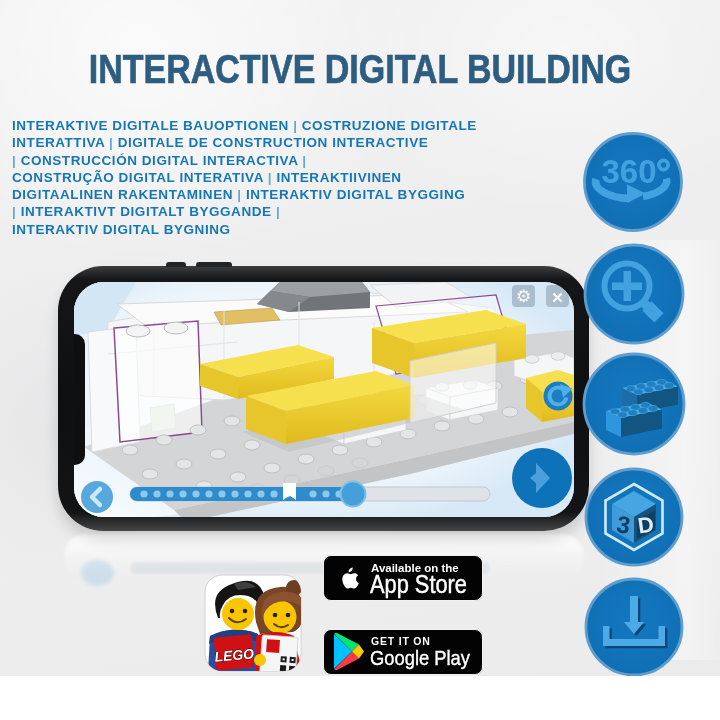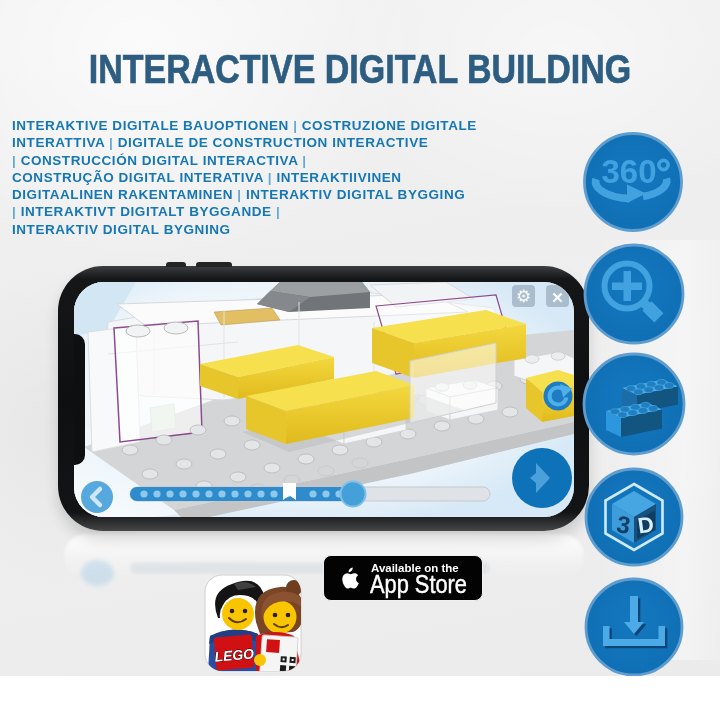--- a/index.html
+++ b/index.html
@@ -383,17 +383,32 @@
   <svg width="157" height="43" viewBox="0 0 157 43">
 
     <path transform="translate(10,4.5) scale(0.069)" fill="#ffffff" d="M318.7 268.7c-.2-36.7 30-54.3 31.4-55.2-17.1-25-43.7-28.4-53.2-28.8-22.6-2.3-44.2 13.3-55.7 13.3-11.5 0-29.2-13-48-12.6-24.7.4-47.5 14.4-60.2 36.5-25.7 44.6-6.6 110.6 18.5 146.7 12.3 17.7 26.9 37.6 46.1 36.9 18.5-.7 25.5-12 47.9-12 22.4 0 28.7 12 48.3 11.6 19.9-.3 32.5-18 44.7-35.8 14.1-20.5 19.9-40.3 20.2-41.3-.4-.2-38.8-14.9-39-58.3zM255.5 148.6c10.2-12.4 17.1-29.6 15.2-46.7-14.7.6-32.5 9.8-43 22.1-9.4 10.9-17.7 28.4-15.5 45.2 16.4 1.3 33.1-8.3 43.3-20.6z"></path>
 
     <text x="47" y="16" font-family="Liberation Sans" font-size="11.5" font-weight="bold" fill="#ffffff">Available on the</text>
 
     <text x="46" y="37" font-family="Liberation Sans" font-size="25.5" fill="#ffffff" stroke="#ffffff" stroke-width="0.45" textLength="97" lengthAdjust="spacingAndGlyphs">App Store</text>
   </svg>
 </div>
 
+<div class="badge" style="left:323px;top:629px;width:160px;height:46px;">
+  <svg width="157" height="43" viewBox="0 0 157 43">
+
+    <g transform="translate(10,4)">
+      <polygon points="0,0 18,17.5 0,35" fill="#00c1ff"></polygon>
+      <polygon points="0,-0.5 18,17.5 25,10.5 2.5,-1.2" fill="#00e676"></polygon>
+      <polygon points="0,35.5 18,17.5 25,24.5 2.5,36.2" fill="#ff3a44"></polygon>
+      <polygon points="18,17.5 25,10.5 30,17.5 25,24.5" fill="#ffc900"></polygon>
+    </g>
+
+    <text x="47" y="15" font-family="Liberation Sans" font-size="10.5" font-weight="bold" fill="#ffffff" letter-spacing="0.8">GET IT ON</text>
+
+    <text x="46" y="34.5" font-family="Liberation Sans" font-size="21" fill="#ffffff" stroke="#ffffff" stroke-width="0.4" textLength="100" lengthAdjust="spacingAndGlyphs">Google Play</text>
+  </svg>
+</div>
 
 <div style="position:absolute;left:322px;top:684px;width:158px;height:28px;background:#2a2a2a;opacity:0.13;filter:blur(3px);border-radius:8px;"></div>
 <div style="position:absolute;left:207px;top:681px;width:92px;height:32px;background:#888888;opacity:0.16;filter:blur(4px);border-radius:10px;"></div>
 
 </div>
 
 </body></html>

